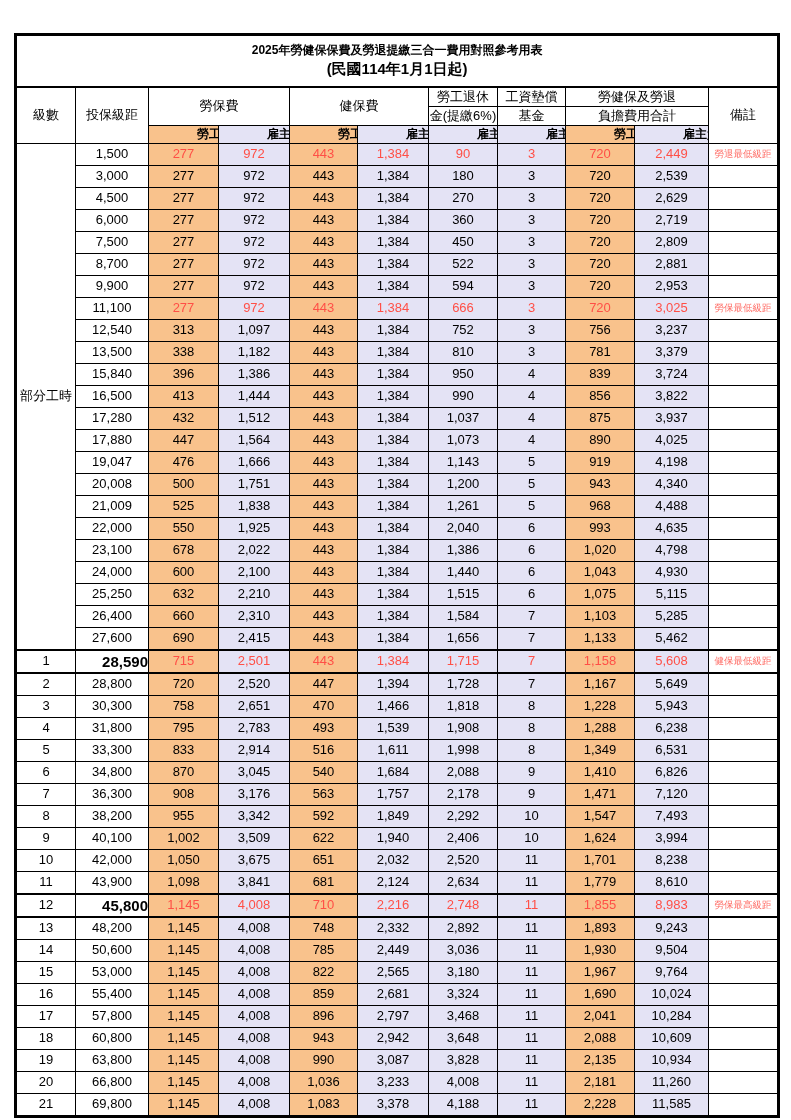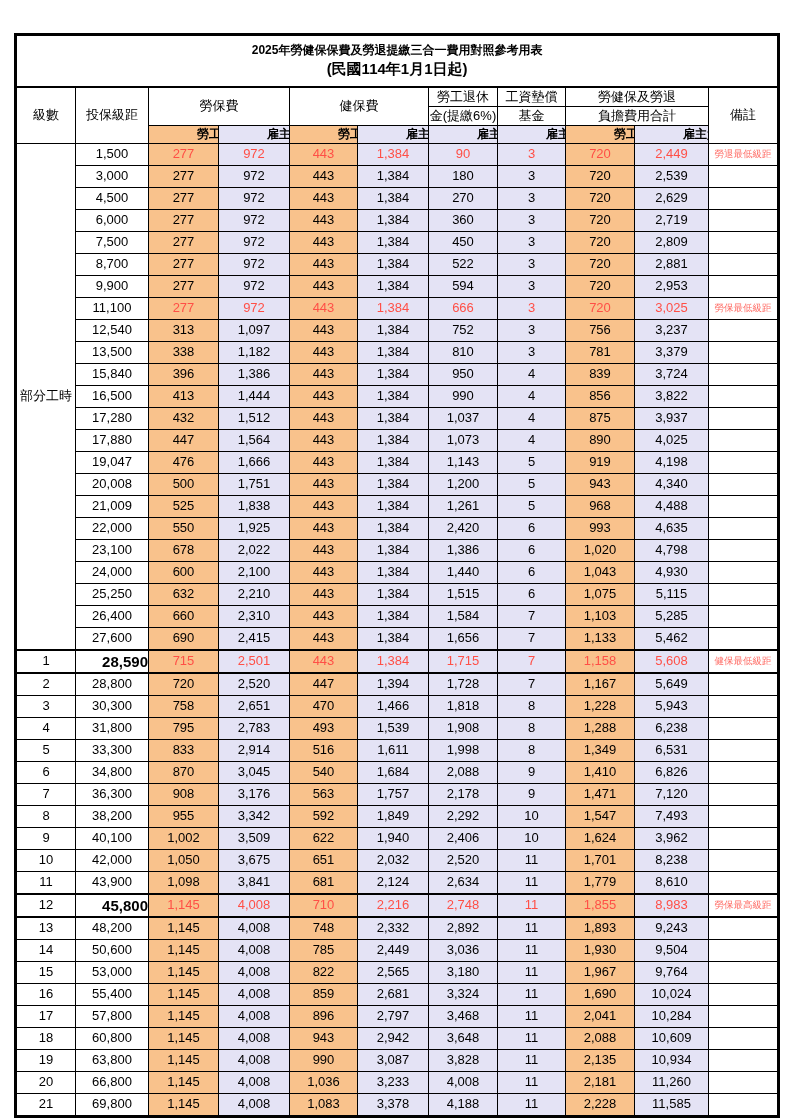--- a/index.html
+++ b/index.html
@@ -303,21 +303,21 @@
           <td class="value-cell c-emp">968</td>
           <td class="value-cell c-er">4,488</td>
           <td class="remark-cell"></td>
         </tr>
         <tr class="data">
           <td class="bracket-cell">22,000</td>
           <td class="value-cell c-emp">550</td>
           <td class="value-cell c-er">1,925</td>
           <td class="value-cell c-emp">443</td>
           <td class="value-cell c-er">1,384</td>
-          <td class="value-cell c-er">2,420</td>
+          <td class="value-cell c-er">2,040</td>
           <td class="value-cell c-er">6</td>
           <td class="value-cell c-emp">993</td>
           <td class="value-cell c-er">4,635</td>
           <td class="remark-cell"></td>
         </tr>
         <tr class="data">
           <td class="bracket-cell">23,100</td>
           <td class="value-cell c-emp">678</td>
           <td class="value-cell c-er">2,022</td>
           <td class="value-cell c-emp">443</td>
@@ -483,21 +483,21 @@
         <tr class="data">
           <td class="level-cell">9</td>
           <td class="bracket-cell">40,100</td>
           <td class="value-cell c-emp">1,002</td>
           <td class="value-cell c-er">3,509</td>
           <td class="value-cell c-emp">622</td>
           <td class="value-cell c-er">1,940</td>
           <td class="value-cell c-er">2,406</td>
           <td class="value-cell c-er">10</td>
           <td class="value-cell c-emp">1,624</td>
-          <td class="value-cell c-er">3,962</td>
+          <td class="value-cell c-er">3,994</td>
           <td class="remark-cell"></td>
         </tr>
         <tr class="data">
           <td class="level-cell">10</td>
           <td class="bracket-cell">42,000</td>
           <td class="value-cell c-emp">1,050</td>
           <td class="value-cell c-er">3,675</td>
           <td class="value-cell c-emp">651</td>
           <td class="value-cell c-er">2,032</td>
           <td class="value-cell c-er">2,520</td>

